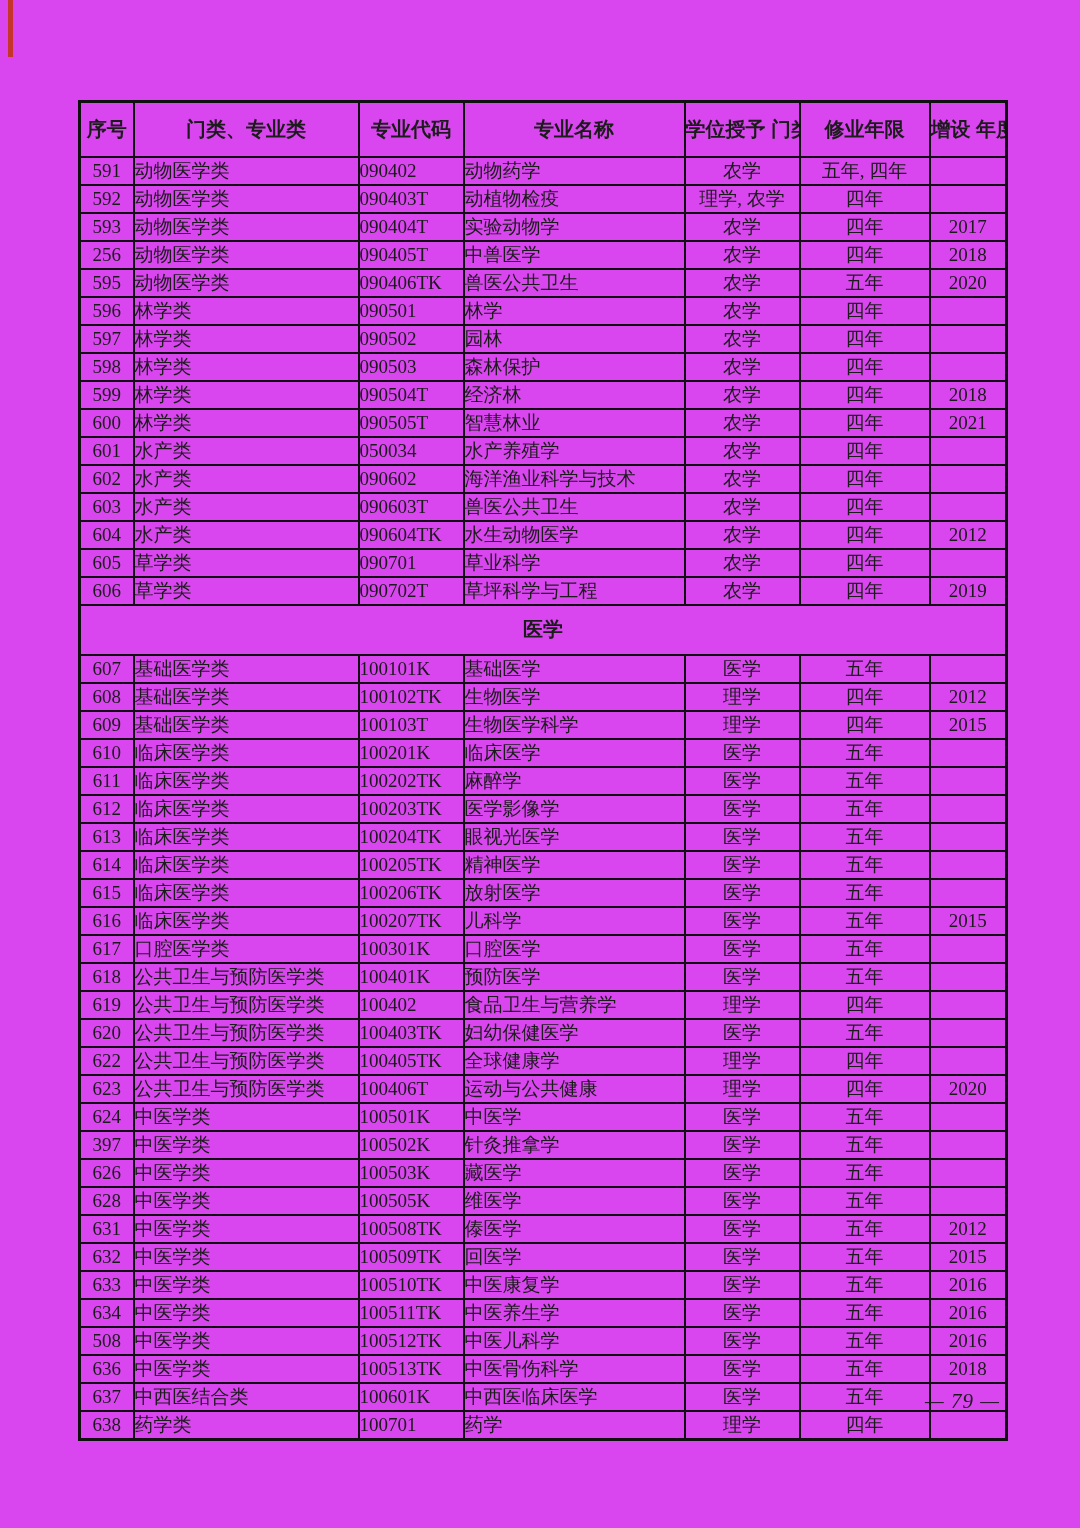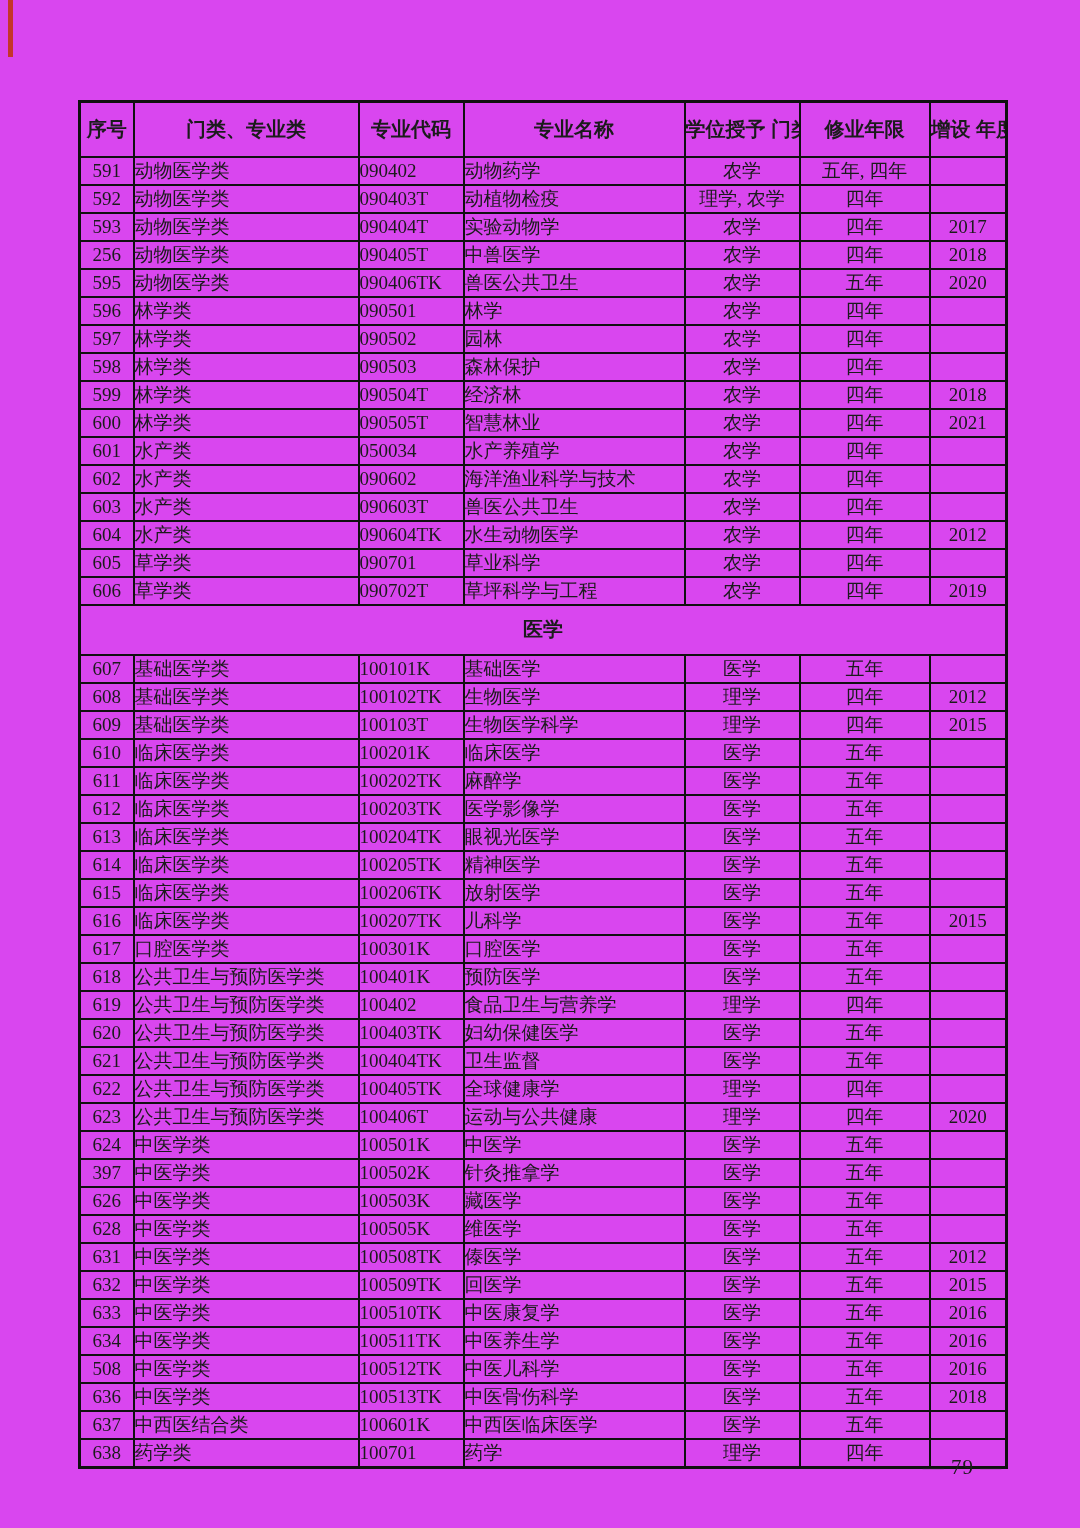--- a/index.html
+++ b/index.html
@@ -56,26 +56,27 @@
     padding-left:6px;
   }
   td.section-cell{
     font-family:"Liberation Sans", sans-serif;
     font-weight:bold;
     font-size:20px;
     text-align:center;
   }
   .page-number{
     position:absolute;
-    left:880px;top:1455px;
+    left:880px;top:1389px;
     width:165px;
     text-align:center;
     font-size:21px;
     color:#1b1b1b;
     letter-spacing:1px;
+    font-style:italic;
   }
 </style>
 </head>
 <body>
 
 <div class="page">
   <div class="red-mark" style="background: rgb(197, 53, 43);"></div>
 
   <table class="majors">
     <colgroup>
@@ -368,29 +369,20 @@
         <tr>
           <td>620</td>
           <td class="l">公共卫生与预防医学类</td>
           <td class="l">100403TK</td>
           <td class="l">妇幼保健医学</td>
           <td>医学</td>
           <td>五年</td>
           <td></td>
         </tr>
         <tr>
-          <td>621</td>
-          <td class="l">公共卫生与预防医学类</td>
-          <td class="l">100404TK</td>
-          <td class="l">卫生监督</td>
-          <td>医学</td>
-          <td>五年</td>
-          <td></td>
-        </tr>
-        <tr>
           <td>622</td>
           <td class="l">公共卫生与预防医学类</td>
           <td class="l">100405TK</td>
           <td class="l">全球健康学</td>
           <td>理学</td>
           <td>四年</td>
           <td></td>
         </tr>
         <tr>
           <td>623</td>

